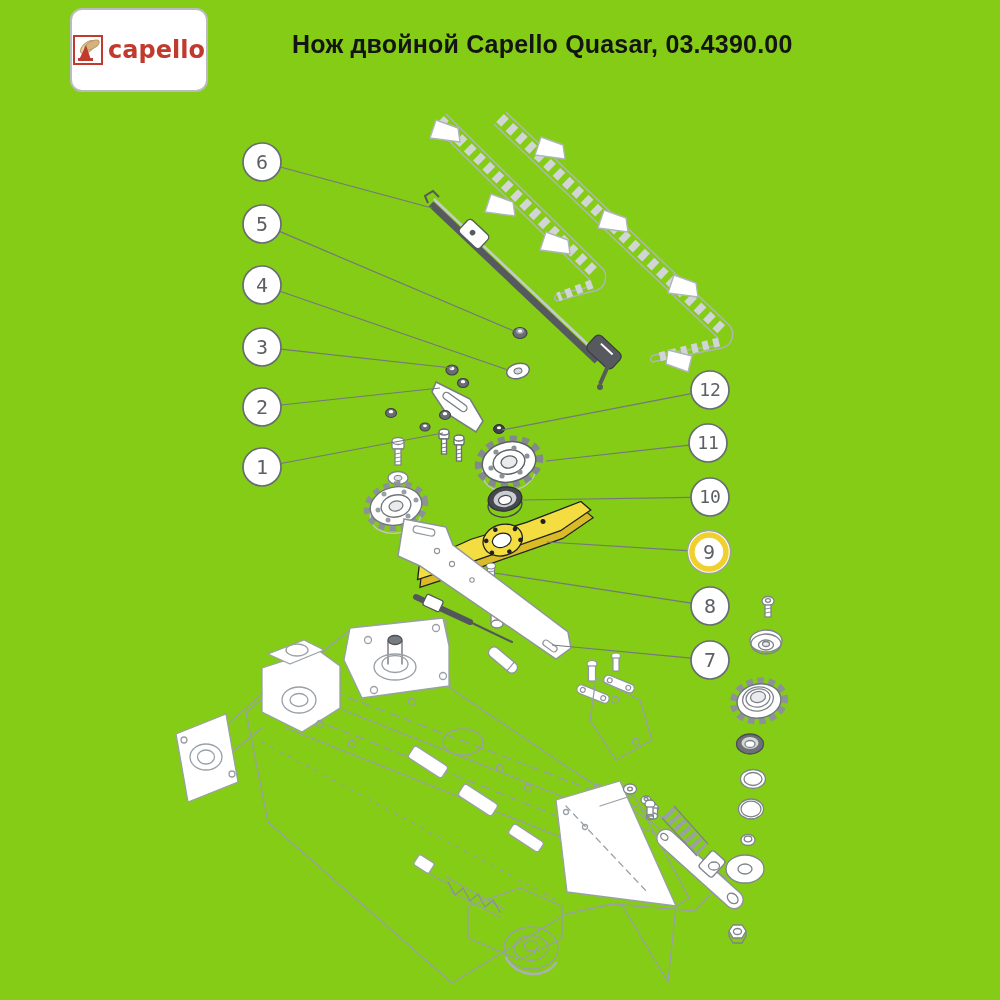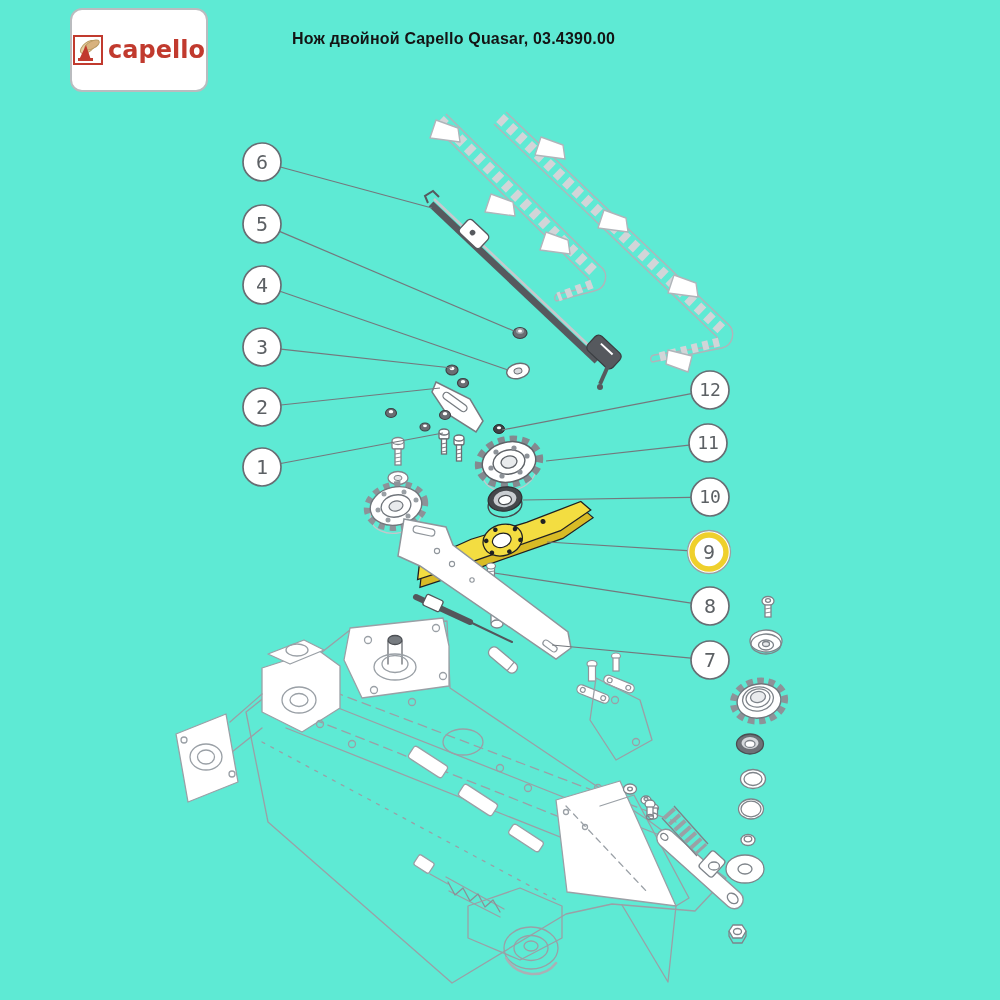--- a/index.html
+++ b/index.html
@@ -1,23 +1,23 @@
 <!DOCTYPE html>
 <html><head>
 <meta charset="utf-8">
 <style>
   html,body{margin:0;padding:0;background:#fff;}
-  .page{position:relative;width:1000px;height:1000px;background:#5eead4;overflow:hidden;
+  .page{position:relative;width:1000px;height:1000px;background:#84cc16;overflow:hidden;
         font-family:"Liberation Sans",sans-serif;}
   .logo-card{position:absolute;left:70px;top:8px;width:138px;height:84px;background:#fff;
         border:2px solid #b9bcbf;border-radius:12px;display:flex;align-items:center;
         justify-content:center;gap:5px;box-sizing:border-box;}
   .logo-brand{color:#C13A2E;font-size:24px;font-weight:800;letter-spacing:0px;
         font-family:"DejaVu Sans",sans-serif;}
-  .page-title{position:absolute;left:292px;top:30px;font-size:16px;font-weight:700;
+  .page-title{position:absolute;left:292px;top:30px;font-size:25px;font-weight:700;
         color:#141414;letter-spacing:0.2px;white-space:nowrap;
         font-family:"Liberation Sans",sans-serif;}
   svg text{font-family:"DejaVu Sans Mono","Liberation Mono",monospace;}
 </style>
 </head>
 <body>
 
 <div class="page">
 
   <div class="logo-card">

